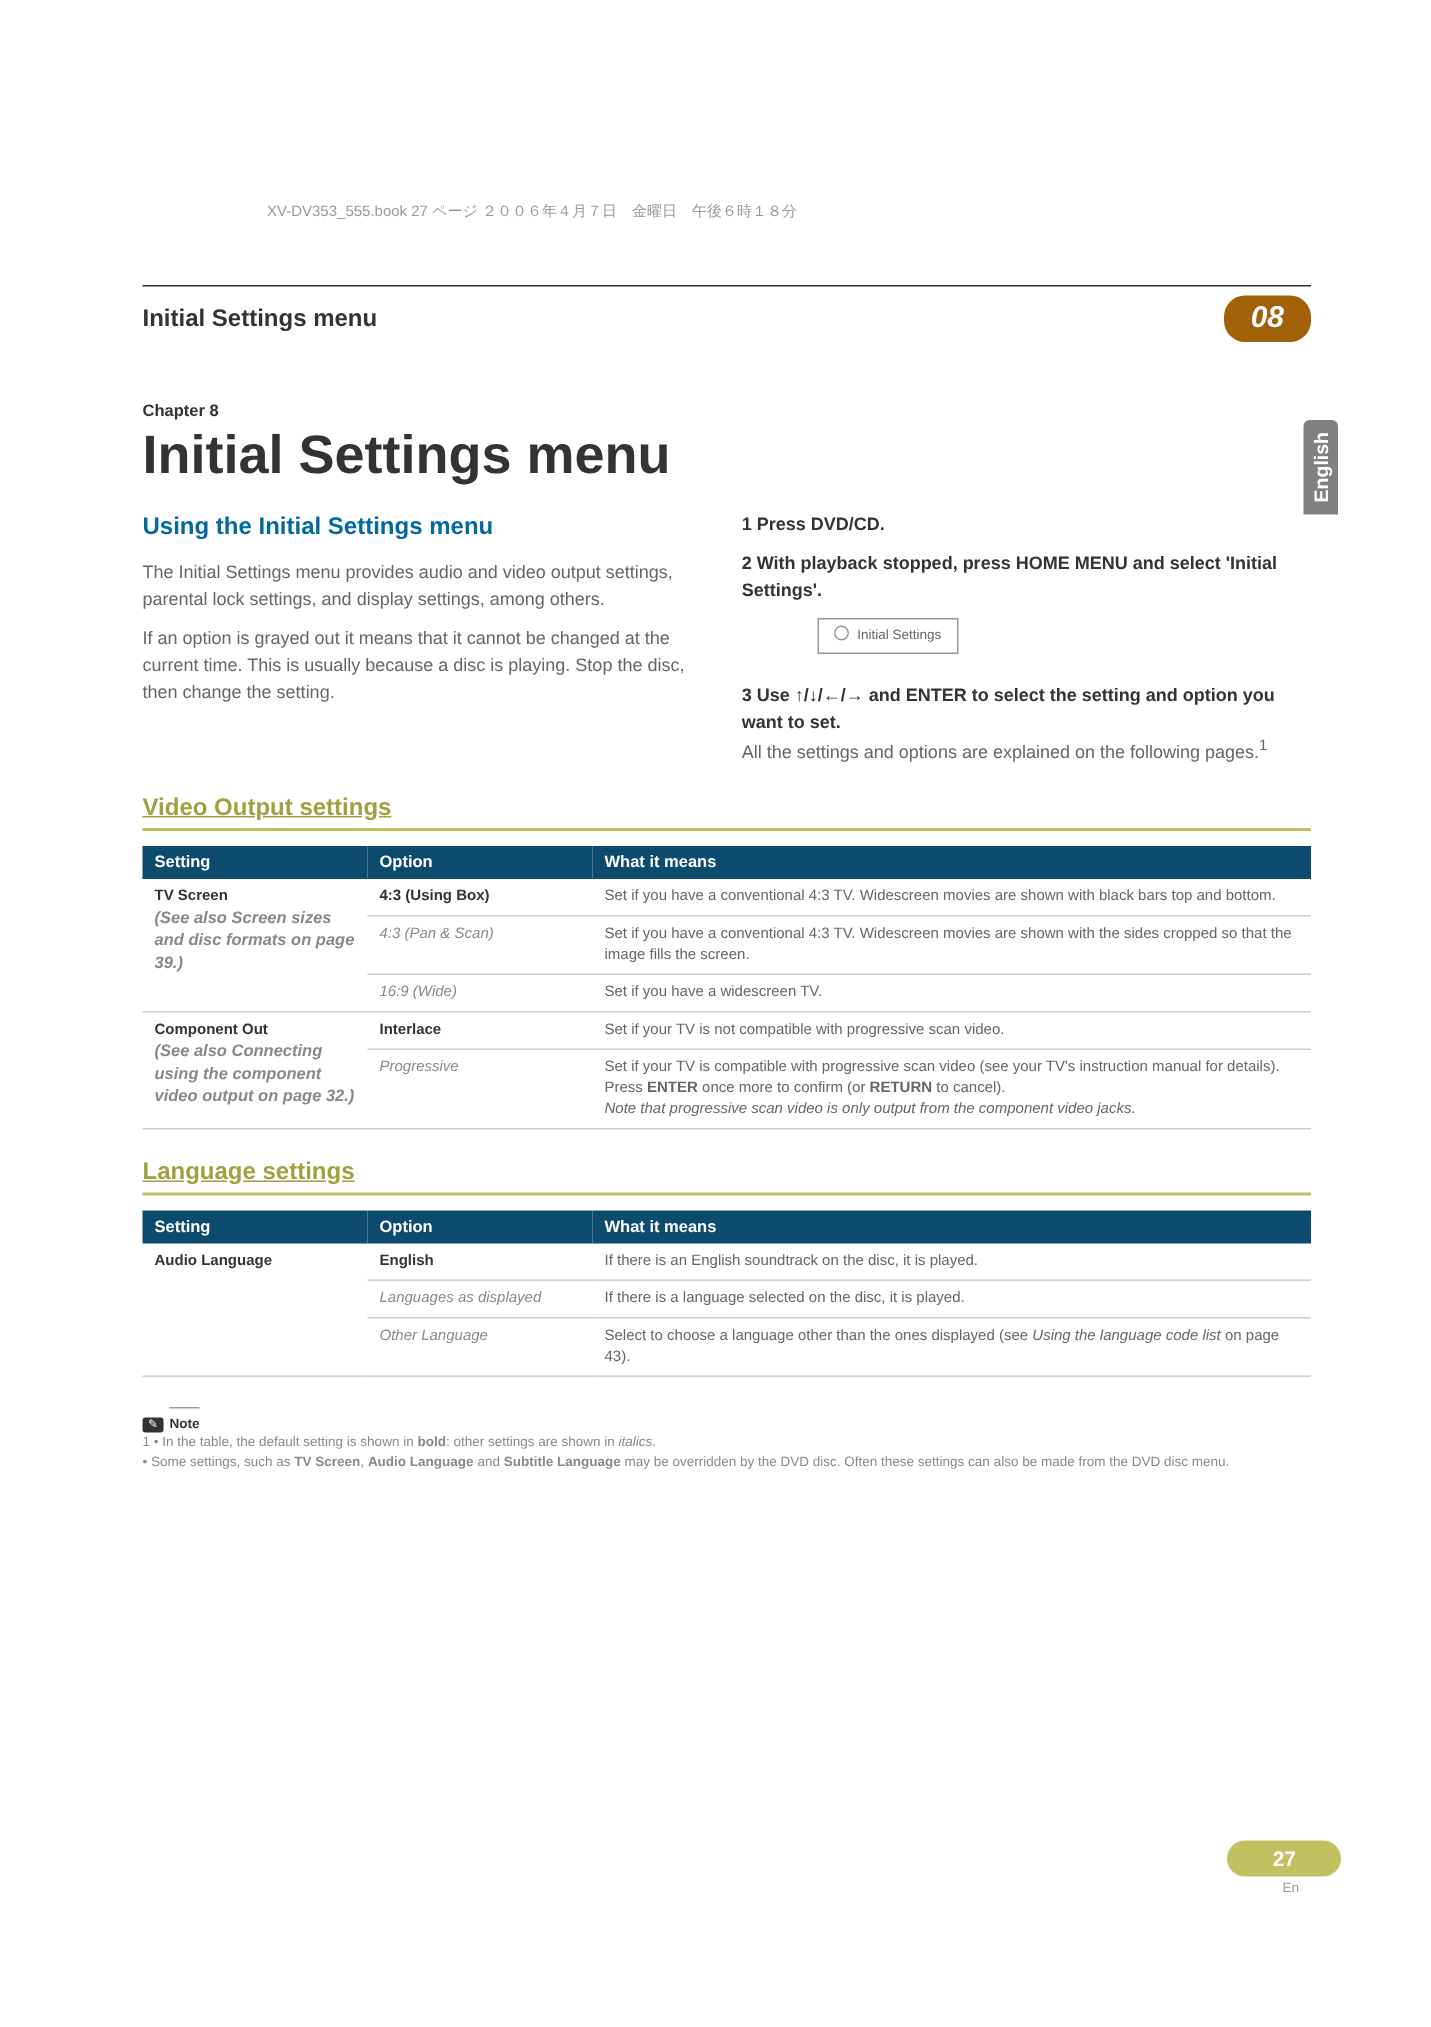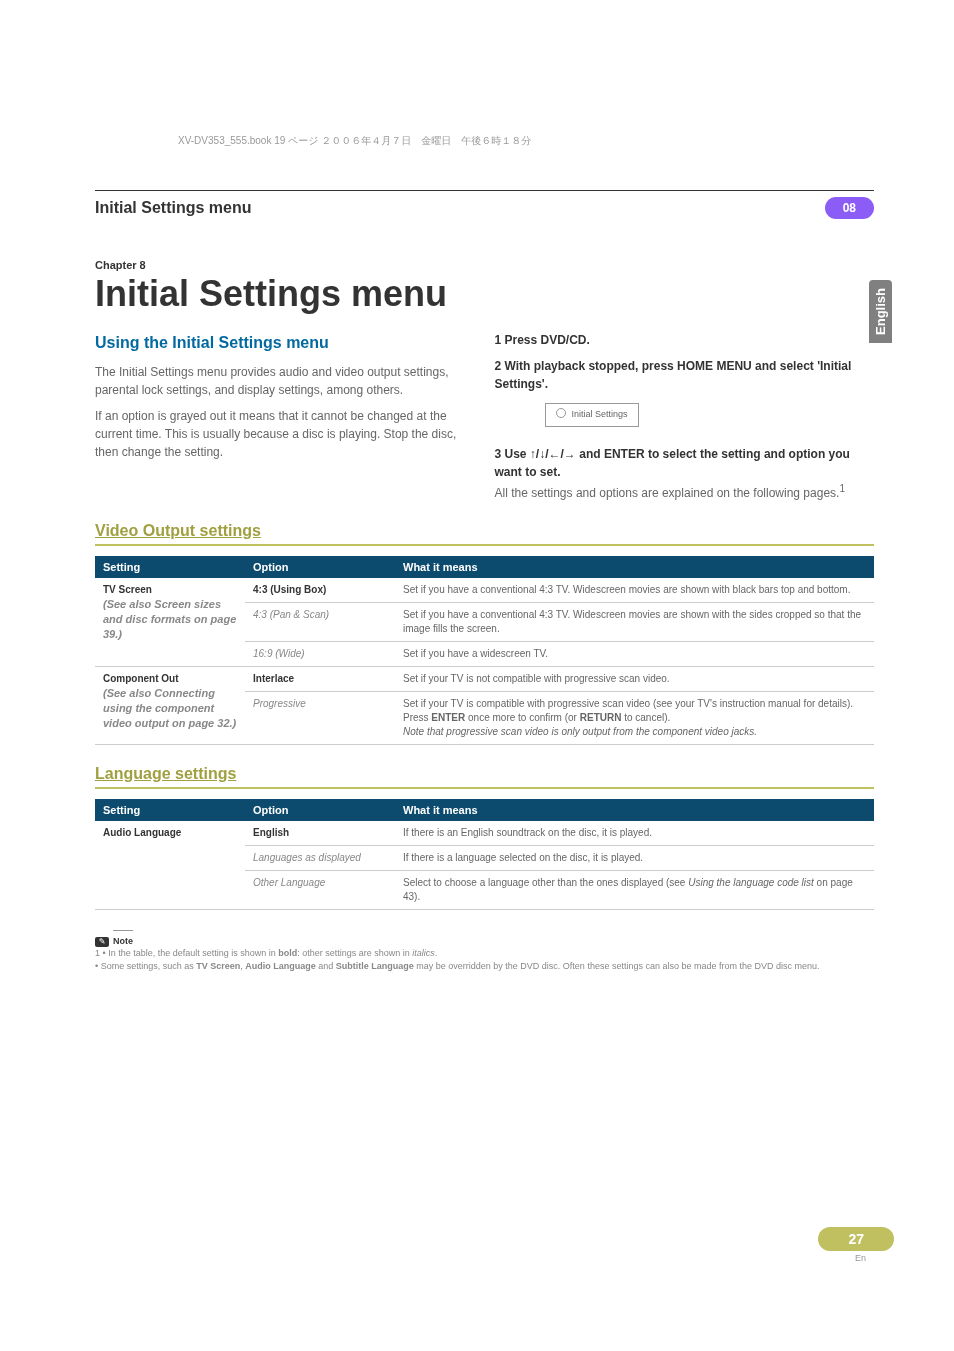--- a/index.html
+++ b/index.html
@@ -31,26 +31,27 @@
       align-items: center;
       margin-top: 130px;
       margin-bottom: 40px;
     }
     .header-title {
       font-size: 16px;
       font-weight: bold;
       color: #333;
     }
     .header-pill {
-      background: #8b5cf6;
-      color: #fff;
-      font-size: 12px;
+      background: #a16207;
+      color: #fff;
+      font-size: 20px;
       font-weight: bold;
       padding: 4px 18px;
       border-radius: 14px;
+      font-style: italic;
     }
     .english-tab {
       position: absolute;
       right: 62px;
       top: 280px;
       background: #808080;
       color: #fff;
       font-size: 13px;
       font-weight: bold;
       padding: 8px 4px;
@@ -200,21 +201,21 @@
       position: absolute;
       right: 88px;
       bottom: 88px;
       font-size: 9px;
       color: #999;
     }
   </style>
 </head>
 <body>
 
-<div class="top-text">XV-DV353_555.book  19 ページ  ２００６年４月７日　金曜日　午後６時１８分</div>
+<div class="top-text">XV-DV353_555.book  27 ページ  ２００６年４月７日　金曜日　午後６時１８分</div>
 
 <div class="header-bar">
   <div class="header-title">Initial Settings menu</div>
   <div class="header-pill">08</div>
 </div>
 
 <div class="english-tab">English</div>
 
 <div class="chapter-label">Chapter 8</div>
 <div class="main-title">Initial Settings menu</div>

